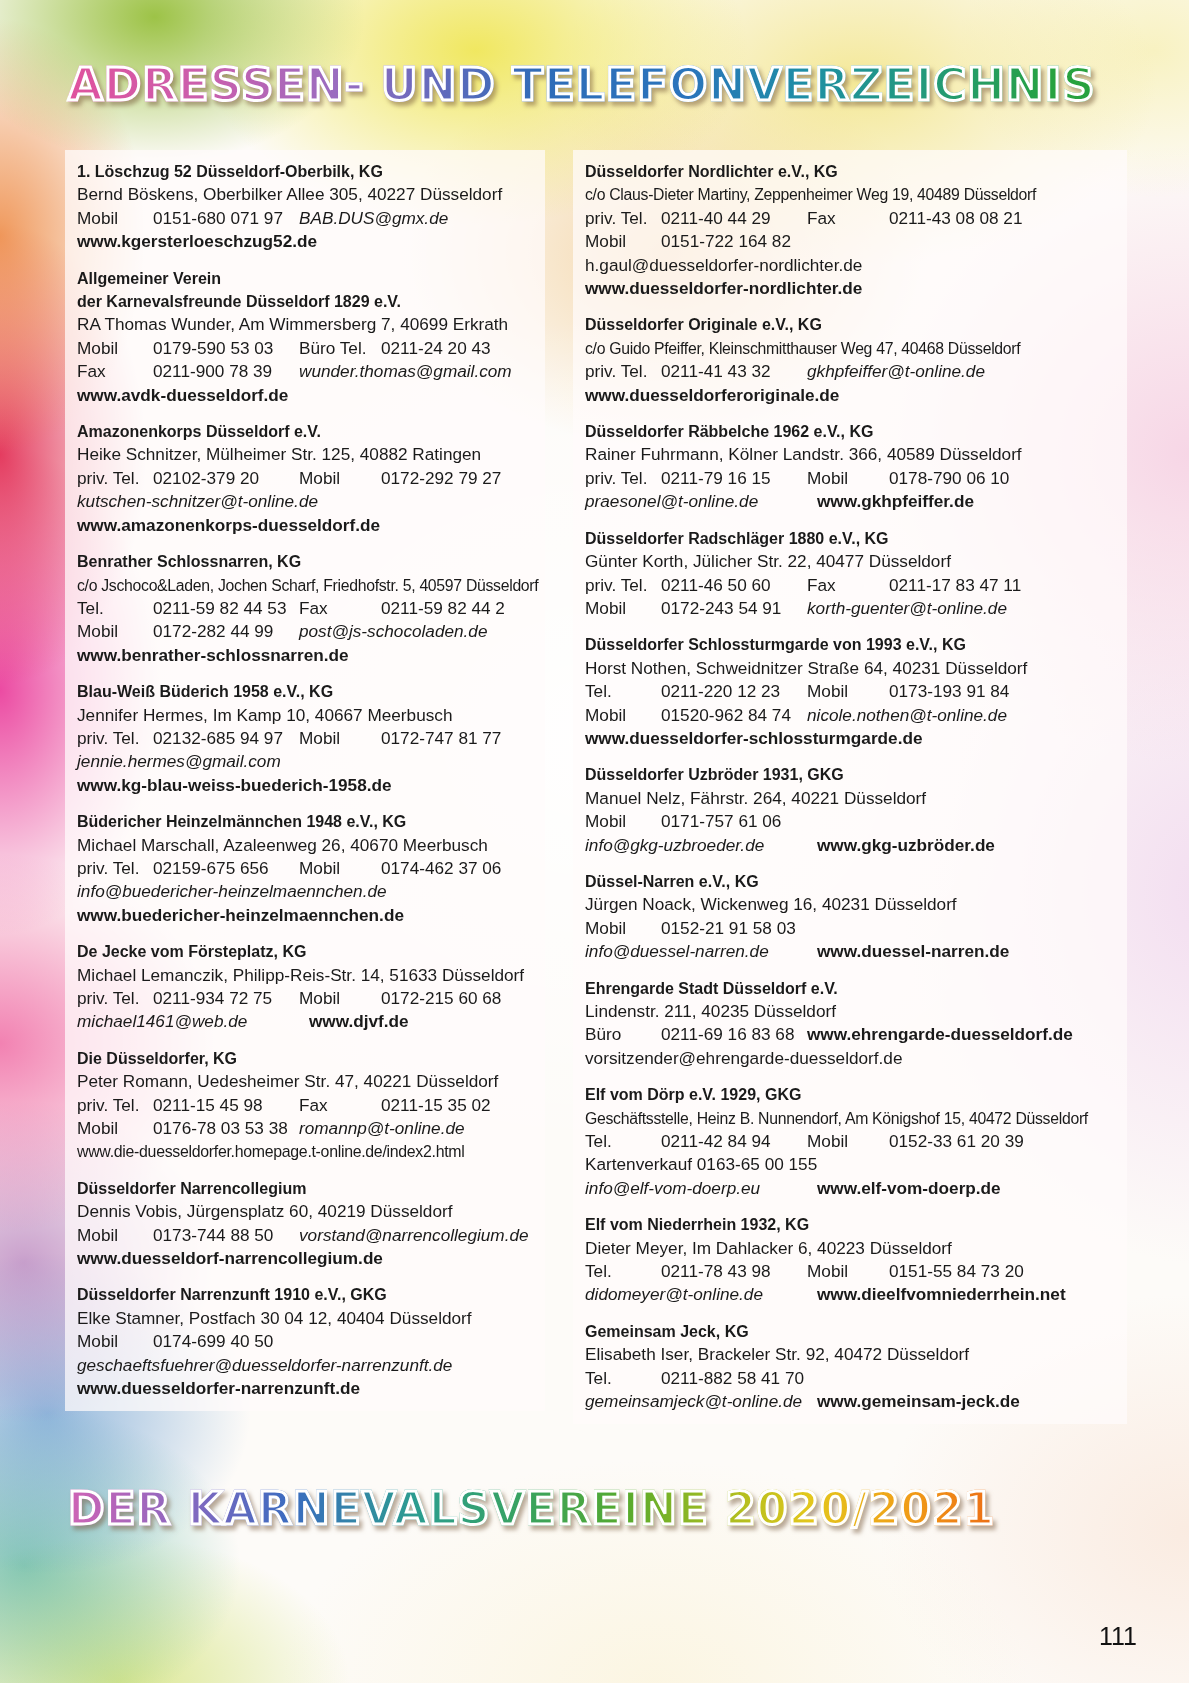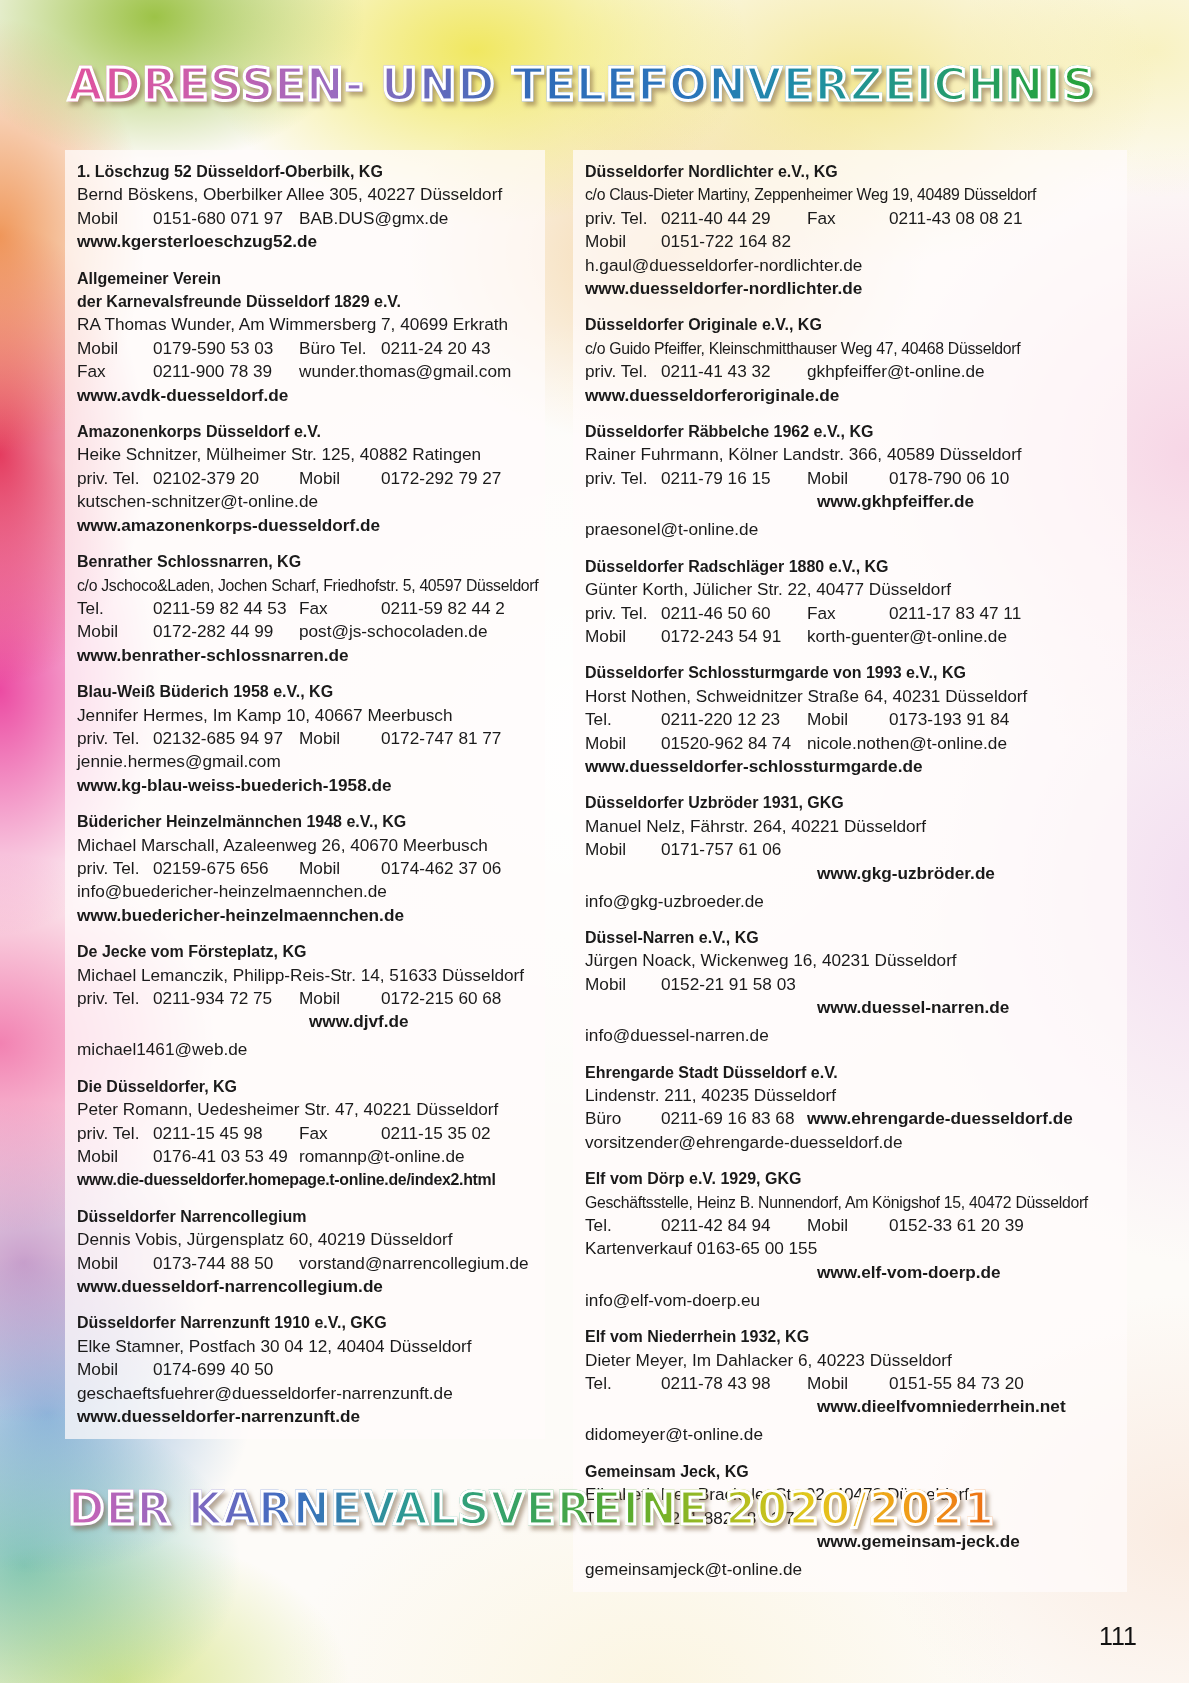--- a/index.html
+++ b/index.html
@@ -48,24 +48,24 @@
   #col0{left:65px;width:456px;}
   #col1{left:573px;width:530px;}
   .entry{margin-bottom:13px;}
   .entry:last-child{margin-bottom:0;}
   .title{font-weight:bold;font-size:16px;}
   .line{display:flex;}
   .seg{white-space:nowrap;flex:0 0 auto;}
   .w-label{flex:0 0 76px;}
   .w-value{flex:0 0 146px;}
   .w-label2{flex:0 0 82px;}
-  .w-emailcol{min-width:232px;margin-top:28px;}
-  .st-email{}
+  .w-emailcol{min-width:232px;}
+  .st-email{font-style:italic;}
   .st-web{font-weight:bold;}
-  .st-web-condensed{font-weight:bold;font-size:15.9px;letter-spacing:-0.3px;}
+  .st-web-condensed{font-weight:normal;font-size:15.9px;letter-spacing:-0.3px;}
   .st-text-condensed{font-size:15.8px;letter-spacing:-0.3px;}
   #page-number{
     position:absolute;right:52px;top:1622px;font-size:25px;color:#111;
     font-family:"Liberation Sans", sans-serif;
   }
 </style>
 </head>
 <body>
 
 <div id="header-title" class="rainbow">ADRESSEN- UND TELEFONVERZEICHNIS</div>
@@ -202,21 +202,21 @@
         <span class="seg st-text">Peter Romann, Uedesheimer Str. 47, 40221 Düsseldorf</span>
       </div>
       <div class="line">
         <span class="seg st-label w-label">priv. Tel.</span>
         <span class="seg st-value w-value">0211-15 45 98</span>
         <span class="seg st-label w-label2">Fax</span>
         <span class="seg st-value">0211-15 35 02</span>
       </div>
       <div class="line">
         <span class="seg st-label w-label">Mobil</span>
-        <span class="seg st-value w-value">0176-41 03 53 49</span>
+        <span class="seg st-value w-value">0176-78 03 53 38</span>
         <span class="seg st-email">romannp@t-online.de</span>
       </div>
       <div class="line">
         <span class="seg st-web-condensed">www.die-duesseldorfer.homepage.t-online.de/index2.html</span>
       </div>
     </div>
     <div class="entry">
       <div class="title">Düsseldorfer Narrencollegium</div>
       <div class="line">
         <span class="seg st-text">Dennis Vobis, Jürgensplatz 60, 40219 Düsseldorf</span>

